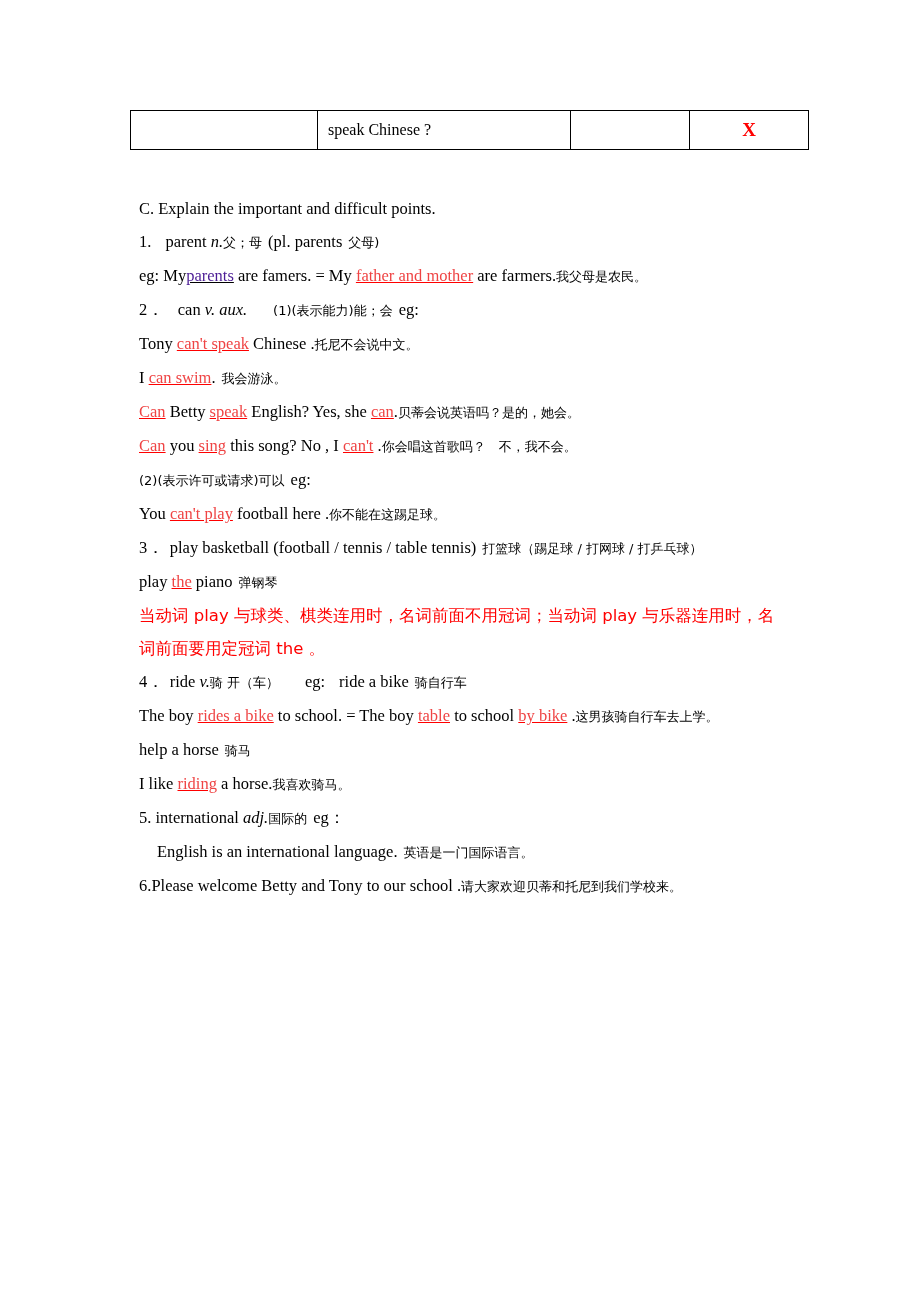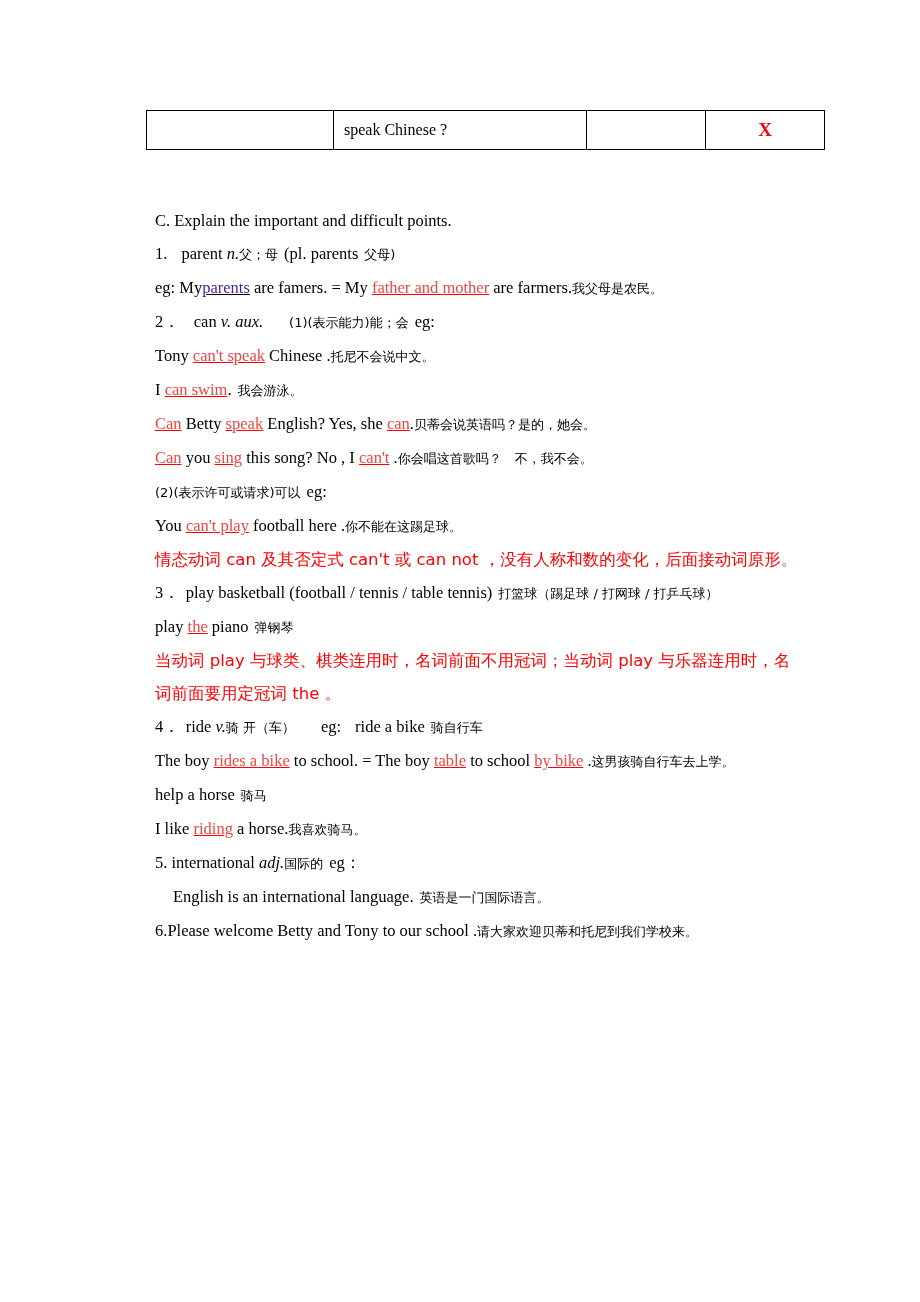--- a/index.html
+++ b/index.html
@@ -15,21 +15,20 @@
     -webkit-font-smoothing: antialiased;
   }
 
   .page {
     position: relative;
     width: 872px;
     height: 1302px;
     box-sizing: border-box;
     padding: 0;
     overflow: hidden;
-    margin-left: 16px;
   }
 
   
   .tbl-wrap {
     position: absolute;
     left: 130px;
     top: 110px;
     width: 595px;
   }
   table.answer-table {
@@ -53,21 +52,21 @@
     color: #ff0000;
     font-size: 19px;
     font-weight: 700;
     font-family: "Liberation Serif", serif;
   }
 
   
   .content {
     position: absolute;
     left: 139px;
-    top: 204px;
+    top: 192px;
     width: 645px;
   }
   p.line {
     margin: 0 0 0 0;
     font-size: 16.5px;
     line-height: 33px;
     text-align: left;
     word-break: break-word;
   }
   p.sub-indent { padding-left: 18px; }
@@ -154,21 +153,20 @@
       <span class="cjk">(2)(表示许可或请求)可以</span><span class="sp-sm"></span><span>eg:</span>
     </p>
 
     <p class="line">
       <span>You</span>
       <span class="red-u">can't play</span>
       <span>football here .</span><span class="cjk">你不能在这踢足球。</span>
     </p>
 
 
-    <p class="line redline cjk">情态动词 can 及其否定式 can't 或  can not ，没有人称和数的变化，后面接动词原形。</p>
 
     <p class="line">
       <span>3．</span><span class="sp-sm"></span><span>play basketball (football / tennis / table tennis)</span><span class="sp-sm"></span><span class="cjk">打篮球（踢足球 / 打网球 / 打乒乓球）</span>
     </p>
 
     <p class="line">
       <span>play</span>
       <span class="red-u">the</span>
       <span>piano</span><span class="sp-sm"></span><span class="cjk">弹钢琴</span>
     </p>

